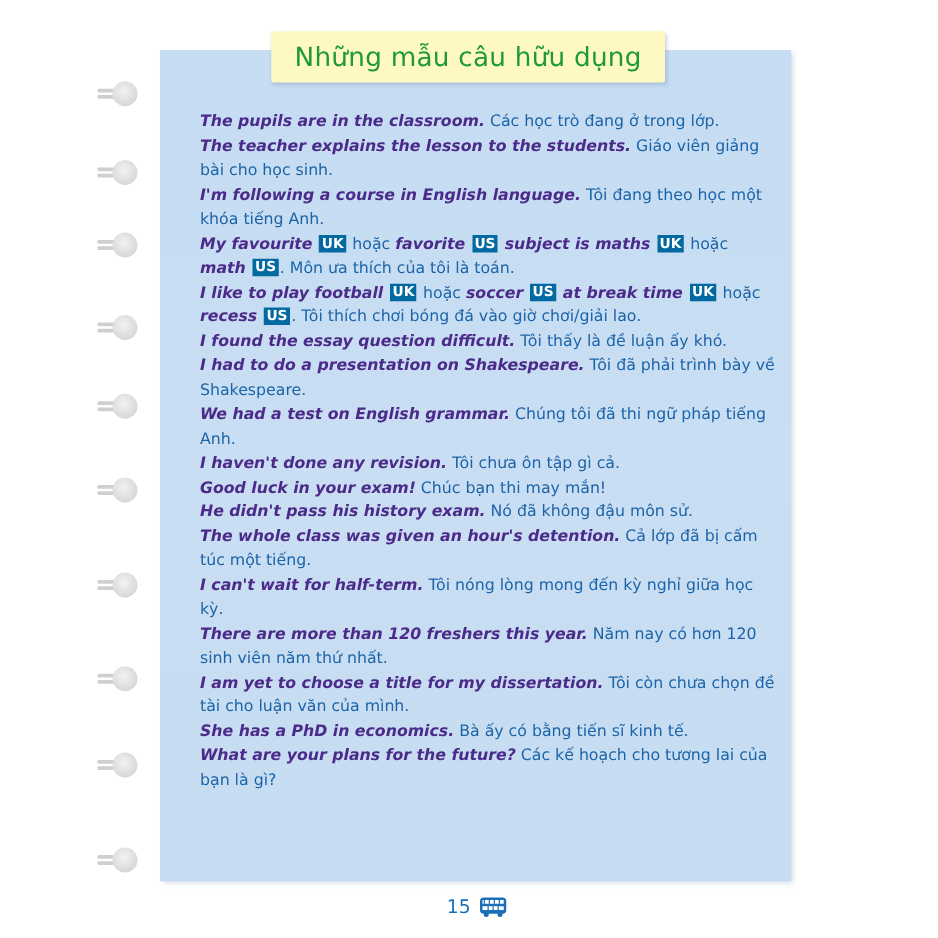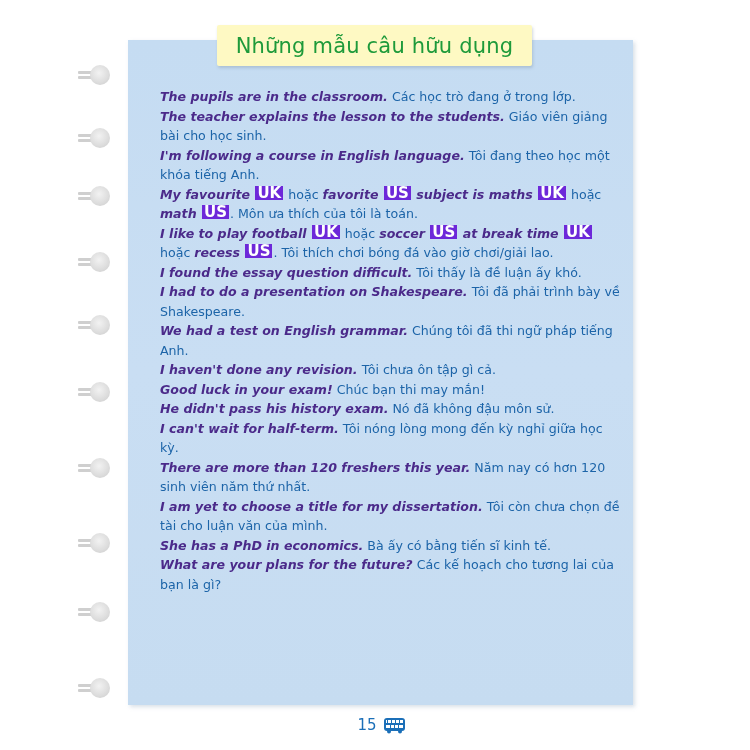--- a/index.html
+++ b/index.html
@@ -17,22 +17,22 @@
   .ring .bar { position:absolute; left:0; height:3px; width:18px; background:#cfcfcf; border-radius:1px; }
   .ring .bar.b1 { top:7px; }
   .ring .bar.b2 { top:12px; }
   .ring .knob { position:absolute; left:12px; top:1px; width:20px; height:20px; border-radius:50%;
                 background:radial-gradient(circle at 45% 40%, #f2f2f2 0%, #dcdcdc 60%, #c9c9c9 100%); }
   .content { position:absolute; left:160px; top:67px; width:462px;
              font-family:"DejaVu Sans", sans-serif; font-size:12.6px; line-height:19.5px;margin-top:20px; }
   .entry { margin:0; }
   .en { color:#4b2a8a; font-style:italic; font-weight:bold; }
   .vi { color:#1c64a8; }
-  .tag { display:inline-block; background:#6d28d9; color:#ffffff; font-style:normal; font-weight:bold;
-         font-size:15px; line-height:14px; padding:0 2px; margin:0 1px; vertical-align:1px; }
+  .tag { display:inline-block; background:#0369a1; color:#ffffff; font-style:normal; font-weight:bold;
+         font-size:11px; line-height:14px; padding:0 2px; margin:0 1px; vertical-align:1px; }
   .footer { position:absolute; left:0; top:716px; width:750px; display:flex; justify-content:center; align-items:center; gap:6px; }
   .page-num { color:#1b6fb8; font-size:15px; font-family:"DejaVu Sans", sans-serif; margin-left:14px; }
   .bus { width:24px; height:17px; }
 </style>
 </head>
 <body>
 
 <div class="panel"></div>
 
 <div id="rings">
@@ -97,20 +97,21 @@
     <p class="entry"><span class="en">The teacher explains the lesson to the students.</span><span class="vi"> Giáo viên giảng bài cho học sinh.</span></p>
     <p class="entry"><span class="en">I'm following a course in English language.</span><span class="vi"> Tôi đang theo học một khóa tiếng Anh.</span></p>
     <p class="entry"><span class="en">My favourite </span><span class="tag">UK</span><span class="vi"> hoặc </span><span class="en">favorite </span><span class="tag">US</span><span class="en"> subject is maths </span><span class="tag">UK</span><span class="vi"> hoặc </span><span class="en">math </span><span class="tag">US</span><span class="vi">. Môn ưa thích của tôi là toán.</span></p>
     <p class="entry"><span class="en">I like to play football </span><span class="tag">UK</span><span class="vi"> hoặc </span><span class="en">soccer </span><span class="tag">US</span><span class="en"> at break time </span><span class="tag">UK</span><span class="vi"> hoặc </span><span class="en">recess </span><span class="tag">US</span><span class="vi">. Tôi thích chơi bóng đá vào giờ chơi/giải lao.</span></p>
     <p class="entry"><span class="en">I found the essay question difficult.</span><span class="vi"> Tôi thấy là đề luận ấy khó.</span></p>
     <p class="entry"><span class="en">I had to do a presentation on Shakespeare.</span><span class="vi"> Tôi đã phải trình bày về Shakespeare.</span></p>
     <p class="entry"><span class="en">We had a test on English grammar.</span><span class="vi"> Chúng tôi đã thi ngữ pháp tiếng Anh.</span></p>
     <p class="entry"><span class="en">I haven't done any revision.</span><span class="vi"> Tôi chưa ôn tập gì cả.</span></p>
     <p class="entry"><span class="en">Good luck in your exam!</span><span class="vi"> Chúc bạn thi may mắn!</span></p>
     <p class="entry"><span class="en">He didn't pass his history exam.</span><span class="vi"> Nó đã không đậu môn sử.</span></p>
+    <p class="entry"><span class="en">The whole class was given an hour's detention.</span><span class="vi"> Cả lớp đã bị cấm túc một tiếng.</span></p>
     <p class="entry"><span class="en">I can't wait for half-term.</span><span class="vi"> Tôi nóng lòng mong đến kỳ nghỉ giữa học kỳ.</span></p>
     <p class="entry"><span class="en">There are more than 120 freshers this year.</span><span class="vi"> Năm nay có hơn 120 sinh viên năm thứ nhất.</span></p>
     <p class="entry"><span class="en">I am yet to choose a title for my dissertation.</span><span class="vi"> Tôi còn chưa chọn đề tài cho luận văn của mình.</span></p>
     <p class="entry"><span class="en">She has a PhD in economics.</span><span class="vi"> Bà ấy có bằng tiến sĩ kinh tế.</span></p>
     <p class="entry"><span class="en">What are your plans for the future?</span><span class="vi"> Các kế hoạch cho tương lai của bạn là gì?</span></p>
   </div>
 
 <div class="footer">
   <span class="page-num">15</span>
   <svg class="bus" viewBox="0 0 24 17">

